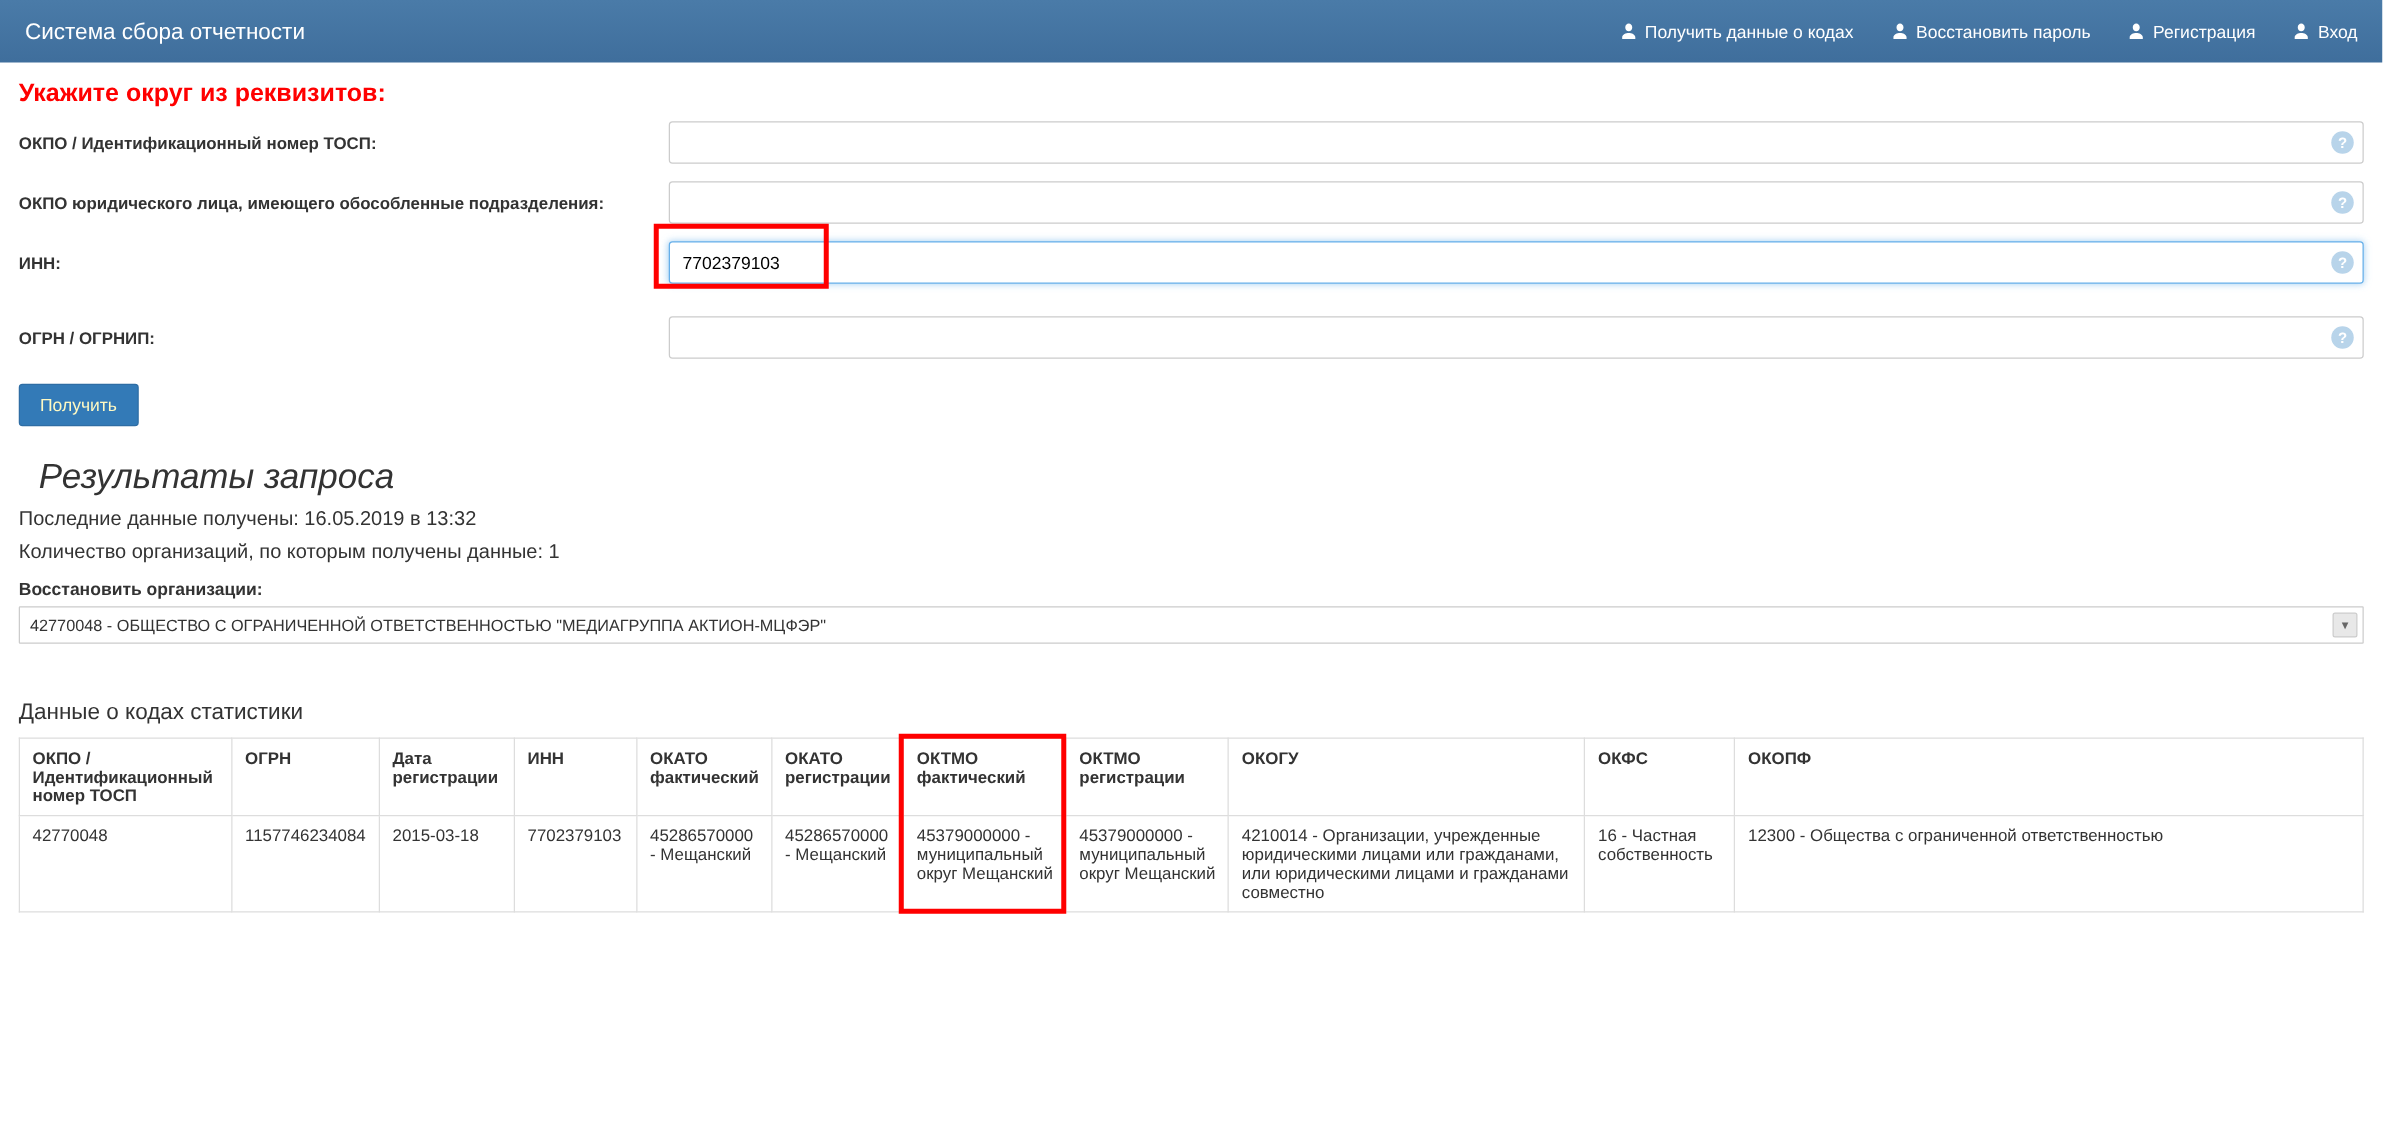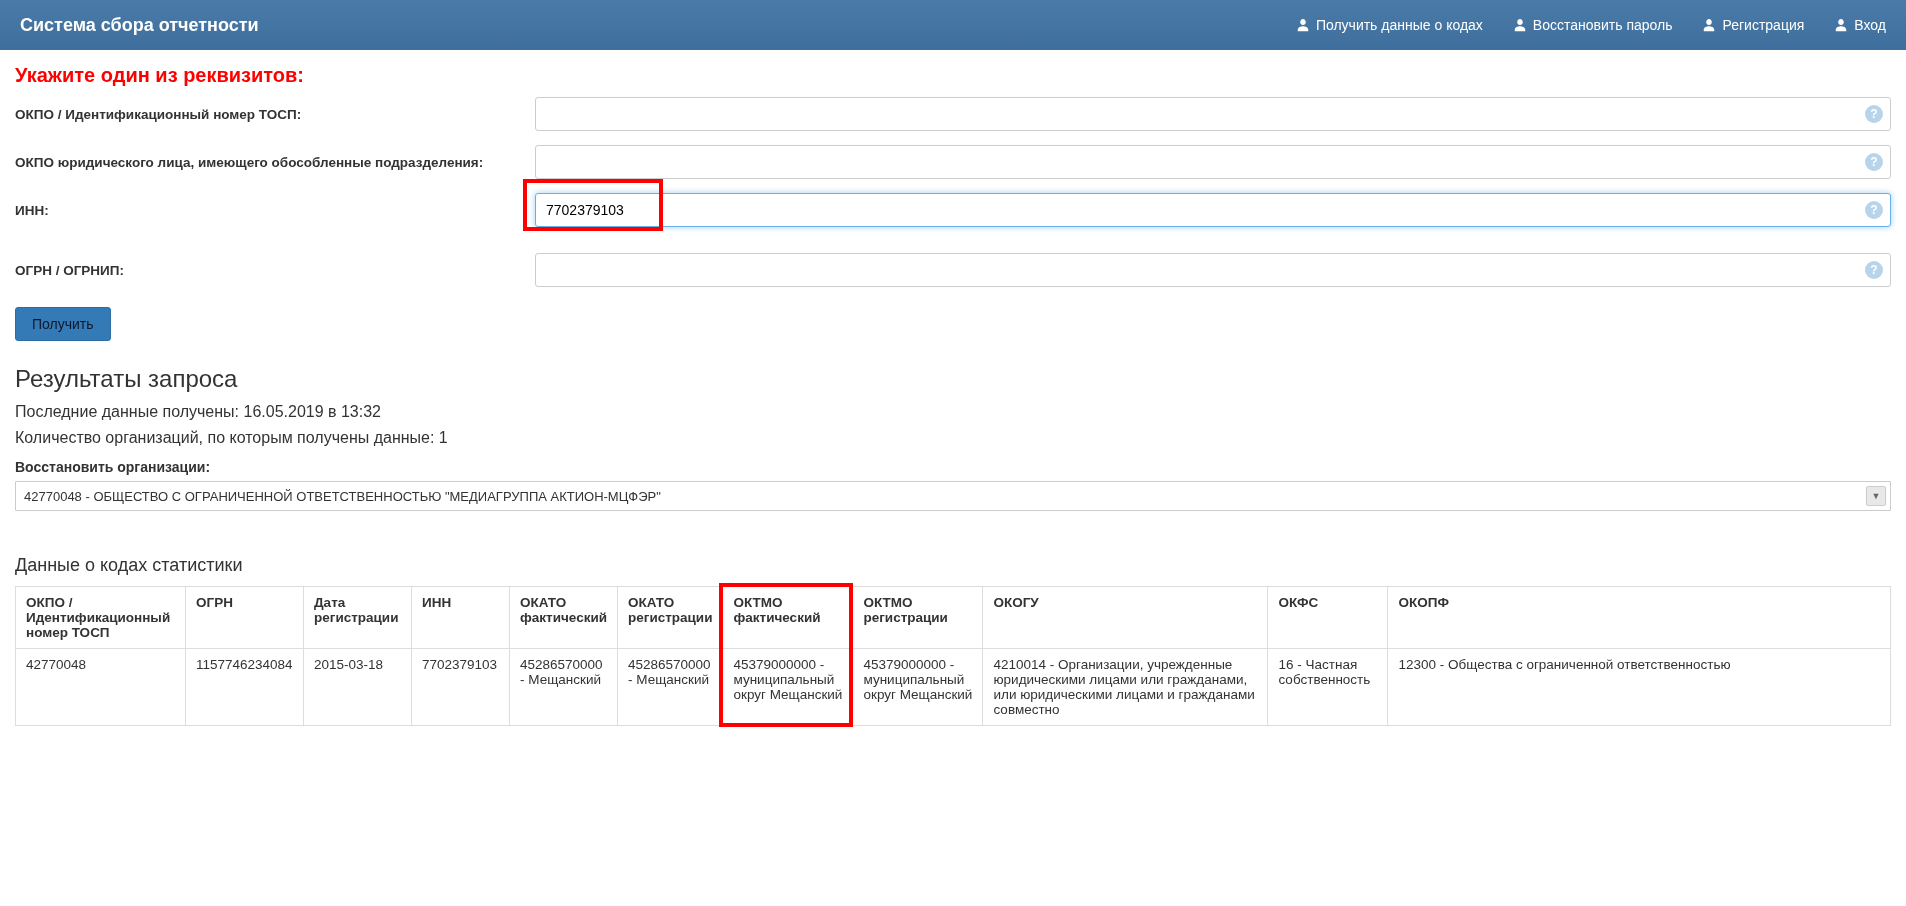--- a/index.html
+++ b/index.html
@@ -14,21 +14,20 @@
     background: linear-gradient(to bottom, #4a7ba8, #3f6e9c);
     height: 50px;
     display: flex;
     align-items: center;
     padding: 0 20px;
     color: #fff;
   }
   .navbar-title {
     font-size: 18px;
     flex: 1;
-    font-weight: bold;
   }
   .navbar-links {
     display: flex;
     gap: 30px;
   }
   .navbar-link {
     display: flex;
     align-items: center;
     gap: 6px;
     cursor: pointer;
@@ -96,32 +95,33 @@
     color: #fff;
     font-size: 12px;
     font-weight: bold;
     display: flex;
     align-items: center;
     justify-content: center;
     cursor: pointer;
   }
   .btn-primary {
     background: #337ab7;
-    color: #0f172a;
+    color: #fef9c3;
     border: 1px solid #2e6da4;
     padding: 8px 16px;
     font-size: 14px;
     border-radius: 3px;
     cursor: pointer;
     margin-top: 6px;
   }
   .results-heading {
-    font-size: 24px;
-    margin: 24px 0 10px 0;
+    font-size: 28px;
+    margin: 24px 0 10px 16px;
     font-weight: normal;
+    font-style: italic;
   }
   .info-line {
     font-size: 16px;
     color: #333;
     margin: 8px 0;
   }
   .org-label {
     font-weight: bold;
     margin: 12px 0 6px 0;
   }
@@ -205,21 +205,21 @@
       <span class="user-icon"><svg viewBox="0 0 16 16">
             <path d="M8 8c1.8 0 3.2-1.6 3.2-3.5S9.8 1 8 1 4.8 2.6 4.8 4.5 6.2 8 8 8zm0 1.5c-2.5 0-6 1.3-6 4V15h12v-1.5c0-2.7-3.5-4-6-4z"></path>
           </svg></span>
       <span>Вход</span>
     </div>
   </div>
 </div>
 
 <div class="container">
 
-  <div class="heading-red">Укажите один из реквизитов:</div>
+  <div class="heading-red">Укажите округ из реквизитов:</div>
 
   <div class="form-row">
     <div class="form-label">ОКПО / Идентификационный номер ТОСП:</div>
     <div class="form-input-wrap">
       <input class="form-input" type="text" value="" style="">
       <span class="help-circle">?</span>
     </div>
   </div>
 
   <div class="form-row">

